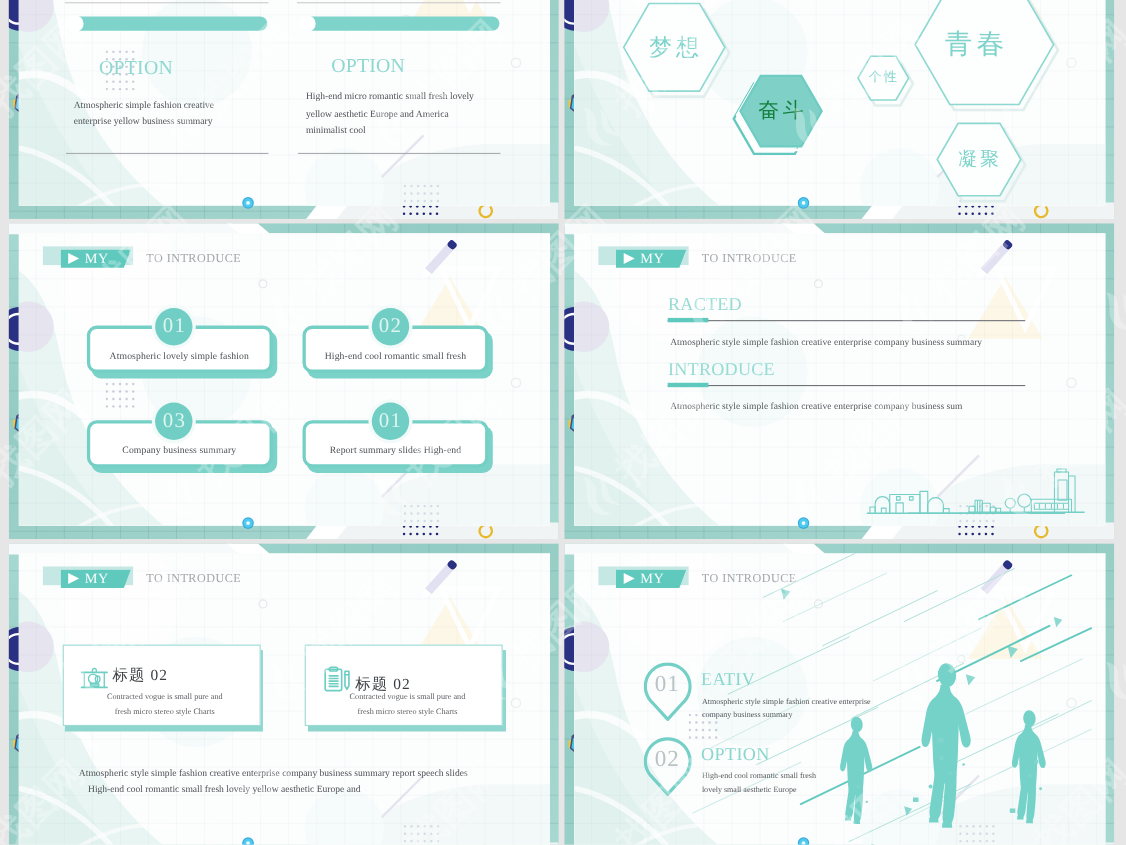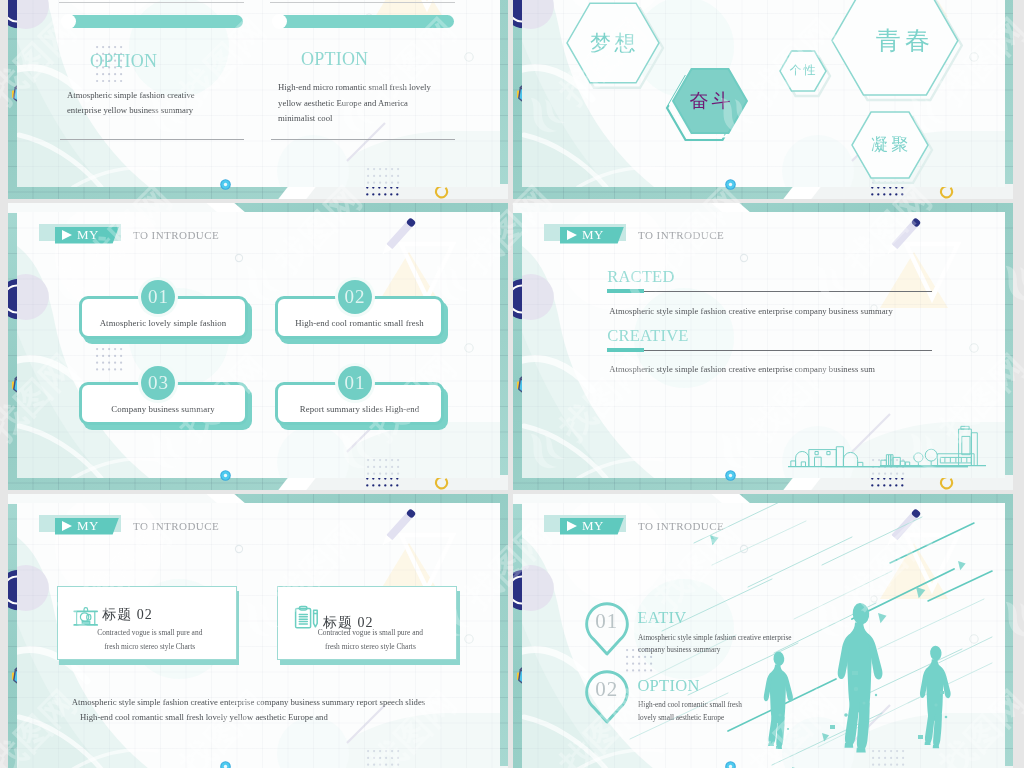--- a/index.html
+++ b/index.html
@@ -319,32 +319,32 @@
         </svg>
     <svg class="abs" style="left:36.8px;top:73.9px" width="108" height="96" viewBox="-8 -8 108 95.7">
       <polygon points="92.00,39.84 69.00,79.67 23.00,79.67 0.00,39.84 23.00,-0.00 69.00,-0.00" transform="translate(4,5)" fill="none" stroke="#e0efed" stroke-width="2.4"></polygon>
       <polygon points="92.00,39.84 69.00,79.67 23.00,79.67 0.00,39.84 23.00,-0.00 69.00,-0.00" fill="#fdfefe" stroke="#8dd8d0" stroke-width="1.5"></polygon>
     </svg>
     <div class="hex-label abs" style="left:44.8px;top:109.5px;width:92px;font-size:21px;color:#7ed3cb;letter-spacing:3.6px;text-indent:3.6px;line-height:24.4px">梦想</div>
     <svg class="abs" style="left:301.90000000000003px;top:56.6px" width="141.8" height="125" viewBox="-8 -8 141.8 124.9">
       <polygon points="125.80,54.47 94.35,108.94 31.45,108.94 0.00,54.47 31.45,-0.00 94.35,-0.00" transform="translate(4,5)" fill="none" stroke="#e0efed" stroke-width="2.4"></polygon>
       <polygon points="125.80,54.47 94.35,108.94 31.45,108.94 0.00,54.47 31.45,-0.00 94.35,-0.00" fill="#fdfefe" stroke="#8dd8d0" stroke-width="1.5"></polygon>
     </svg>
-    <div class="hex-label abs" style="left:318px;top:104.6px;width:125.8px;font-size:25px;color:#7ed3cb;letter-spacing:4.2px;text-indent:4.2px;line-height:29.0px">青春</div>
+    <div class="hex-label abs" style="left:301px;top:104.6px;width:125.8px;font-size:25px;color:#7ed3cb;letter-spacing:4.2px;text-indent:4.2px;line-height:29.0px">青春</div>
     <svg class="abs" style="left:249.5px;top:121.9px" width="62" height="56" viewBox="-8 -8 62 55.8">
       <polygon points="46.00,19.92 34.50,39.84 11.50,39.84 0.00,19.92 11.50,-0.00 34.50,-0.00" transform="translate(4,5)" fill="none" stroke="#e0efed" stroke-width="2.4"></polygon>
       <polygon points="46.00,19.92 34.50,39.84 11.50,39.84 0.00,19.92 11.50,-0.00 34.50,-0.00" fill="#fdfefe" stroke="#8dd8d0" stroke-width="1.5"></polygon>
     </svg>
     <div class="hex-label abs" style="left:257.5px;top:142.8px;width:46px;font-size:12px;color:#7ed3cb;letter-spacing:2.0px;text-indent:2.0px;line-height:13.9px">个性</div>
     <svg class="abs" style="left:143px;top:140.0px" width="90" height="80" viewBox="-8 -8 90 80.1">
       <polygon points="74.00,32.04 55.50,64.08 18.50,64.08 0.00,32.04 18.50,-0.00 55.50,-0.00" transform="translate(-6,7)" fill="none" stroke="#63c8bd" stroke-width="2.2"></polygon>
           <polygon points="74.00,32.04 55.50,64.08 18.50,64.08 0.00,32.04 18.50,-0.00 55.50,-0.00" transform="translate(-3,3.5)" fill="none" stroke="#ffffff" stroke-width="2.2"></polygon>
       <polygon points="74.00,32.04 55.50,64.08 18.50,64.08 0.00,32.04 18.50,-0.00 55.50,-0.00" fill="#7fd0c7" stroke="#6fccc2" stroke-width="2.0"></polygon>
     </svg>
-    <div class="hex-label abs" style="left:151px;top:169.0px;width:74px;font-size:19px;color:#701a75;letter-spacing:3.2px;text-indent:3.2px;line-height:22.0px">奋斗</div>
+    <div class="hex-label abs" style="left:151px;top:169.0px;width:74px;font-size:19px;color:#15803d;letter-spacing:3.2px;text-indent:3.2px;line-height:22.0px">奋斗</div>
     <svg class="abs" style="left:321.8px;top:182.7px" width="92" height="82" viewBox="-8 -8 92 81.8">
       <polygon points="76.00,32.91 57.00,65.82 19.00,65.82 0.00,32.91 19.00,-0.00 57.00,-0.00" transform="translate(4,5)" fill="none" stroke="#e0efed" stroke-width="2.4"></polygon>
       <polygon points="76.00,32.91 57.00,65.82 19.00,65.82 0.00,32.91 19.00,-0.00 57.00,-0.00" fill="#fdfefe" stroke="#8dd8d0" stroke-width="1.5"></polygon>
     </svg>
     <div class="hex-label abs" style="left:329.8px;top:213.7px;width:76px;font-size:17px;color:#7ed3cb;letter-spacing:2.9px;text-indent:2.9px;line-height:19.7px">凝聚</div>  
       </div>
 <svg class="abs" style="left:211.5px;top:266.9px" width="11" height="11" viewBox="0 0 11 11">
   <circle cx="5.5" cy="5.5" r="5.3" fill="#3aabdd"></circle>
   <circle cx="5.5" cy="5.5" r="4.2" fill="#4fcbef"></circle>
   <circle cx="5.5" cy="5.5" r="1.7" fill="#eef8fd"></circle>
@@ -605,21 +605,21 @@
   <div class="hdr-my">MY</div>
   <div class="hdr-sub">TO INTRODUCE</div>
 </div>
     <div class="abs" style="left:85.3px;top:57.3px;width:340px;height:52px">
       <div class="s4-title" style="left:0;top:0">RACTED</div>
       <div class="s4-rule" style="left:0;top:21.8px;width:325px"></div>
       <div class="s4-rule-a" style="left:0;top:20px;width:37px"></div>
       <div class="s4-text" style="left:2px;top:36.4px">Atmospheric style simple fashion creative enterprise company business summary</div>
     </div>
     <div class="abs" style="left:85.3px;top:116.1px;width:340px;height:52px">
-      <div class="s4-title" style="left:0;top:0">CREATIVE</div>
+      <div class="s4-title" style="left:0;top:0">INTRODUCE</div>
       <div class="s4-rule" style="left:0;top:21.8px;width:325px"></div>
       <div class="s4-rule-a" style="left:0;top:20px;width:37px"></div>
       <div class="s4-text" style="left:2px;top:36.4px">Atmospheric style simple fashion creative enterprise company business sum</div>
     </div>
         <svg class="abs" style="left:266px;top:230px" width="180" height="27" viewBox="0 0 190 28.5">
   <g fill="none" stroke="#74cfc6" stroke-width="1.05" stroke-linejoin="round">
     <path d="M40 26 H190" stroke-width="1.5" stroke-linecap="round"></path>
     <path d="M3 26 v-6 h5 v6"></path>
     <path d="M8 26 v-9 a7 7 0 0 1 14 0 v9"></path>
     <path d="M14 26 v-5 h4.5 v5"></path>

